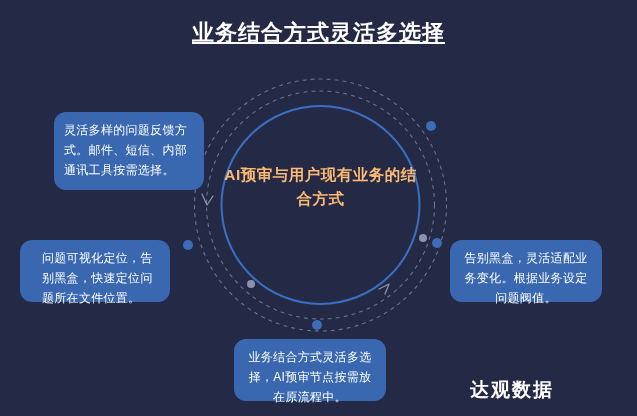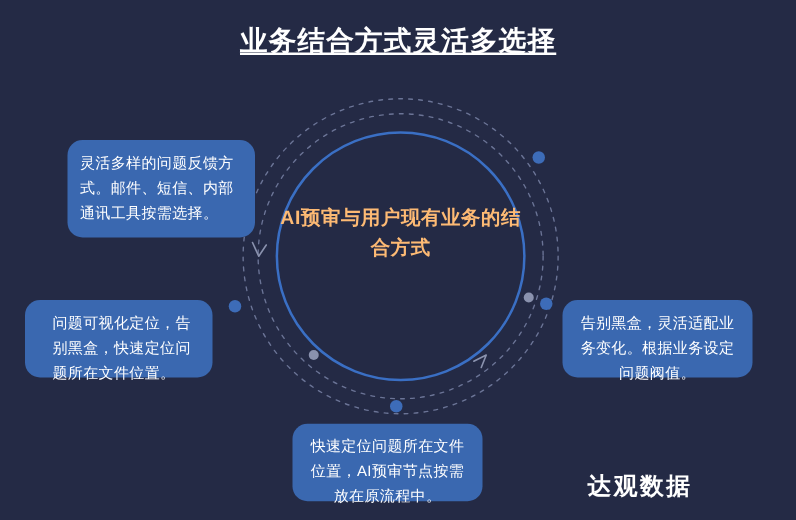--- a/index.html
+++ b/index.html
@@ -144,19 +144,19 @@
 
   <div class="dot d1"></div>
   <div class="dot d2"></div>
   <div class="dot d3"></div>
   <div class="dot d4"></div>
   <div class="dot d5"></div>
 
   <div class="callout tl">灵活多样的问题反馈方式。邮件、短信、内部通讯工具按需选择。</div>
   <div class="callout bl">问题可视化定位，告别黑盒，快速定位问题所在文件位置。</div>
   <div class="callout br">告别黑盒，灵活适配业务变化。根据业务设定问题阀值。</div>
-  <div class="callout bc">快速定位问题所在文件位置，AI预审节点按需放在原流程中。</div>
+  <div class="callout bc">业务结合方式灵活多选择，AI预审节点按需放在原流程中。</div>
 
   <div id="logo">
     <div id="logo-cn">达观数据</div>
   </div>
 
 </div>
 
 </body></html>

